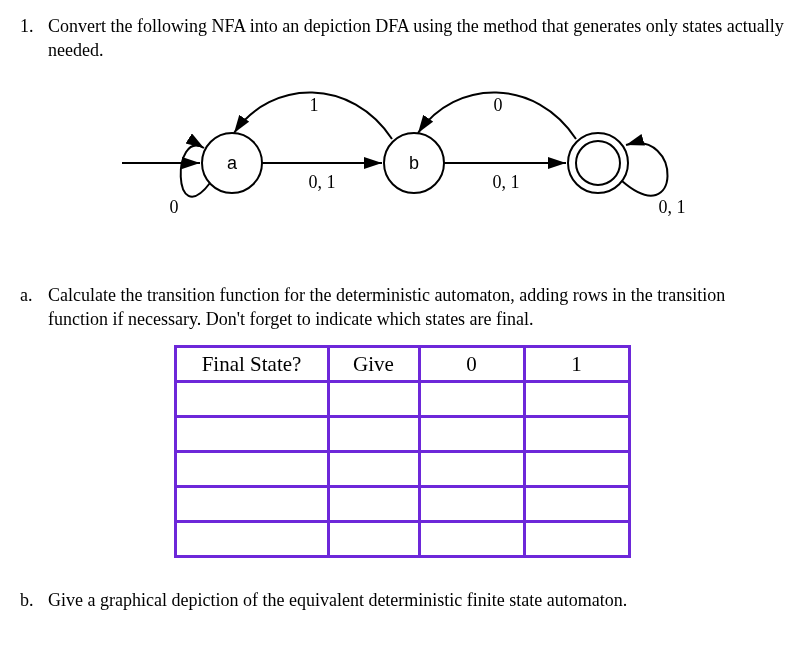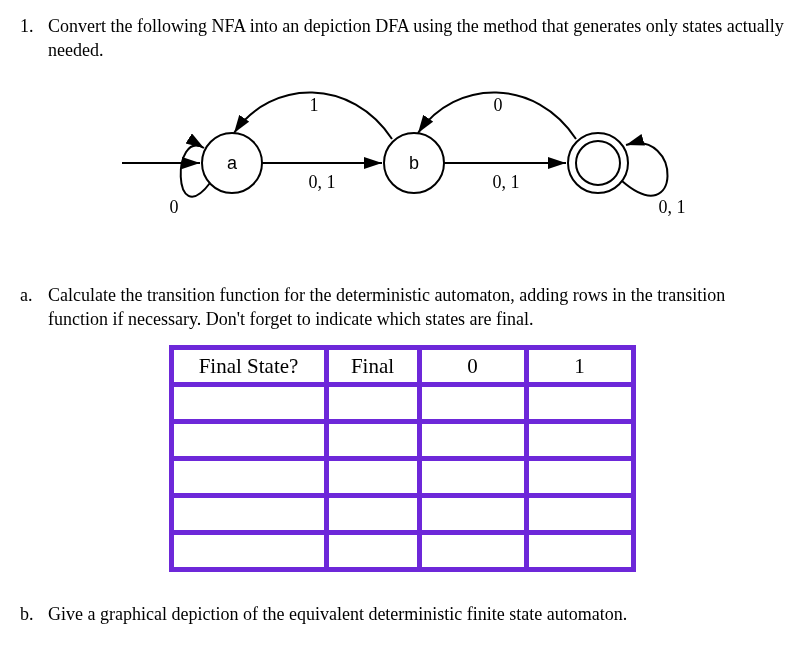--- a/index.html
+++ b/index.html
@@ -45,21 +45,21 @@
   }
   .table-wrap {
     display: flex;
     justify-content: center;
     margin: 6px 0 30px 0;
   }
   table.transition {
     border-collapse: collapse;
   }
   table.transition th, table.transition td {
-    border: 5px solid #6d28d9;
+    border: 3px solid #6d28d9;
     font-weight: normal;
     font-size: 21px;
     text-align: center;
     height: 30px;
   }
   .col-final { width: 148px; }
   .col-state { width: 86px; }
   .col-sym   { width: 100px; }
   .nfa-label { font-family: 'Times New Roman', serif; }
   .nfa-sans  { font-family: Arial, sans-serif; }
@@ -116,21 +116,21 @@
 <div class="sub-row">
   <div class="subnum">a.</div>
   <div class="qtext">Calculate the transition function for the deterministic automaton, adding rows in the transition function if necessary. Don't forget to indicate which states are final.</div>
 </div>
 
 <div class="table-wrap">
   <table class="transition">
     <thead>
       <tr>
         <th class="col-final">Final State?</th>
-        <th class="col-state">Final</th>
+        <th class="col-state">Give</th>
         <th class="col-sym">0</th>
         <th class="col-sym">1</th>
       </tr>
     </thead>
     <tbody>
       <tr>
           <td></td>
           <td></td>
           <td></td>
           <td></td>

